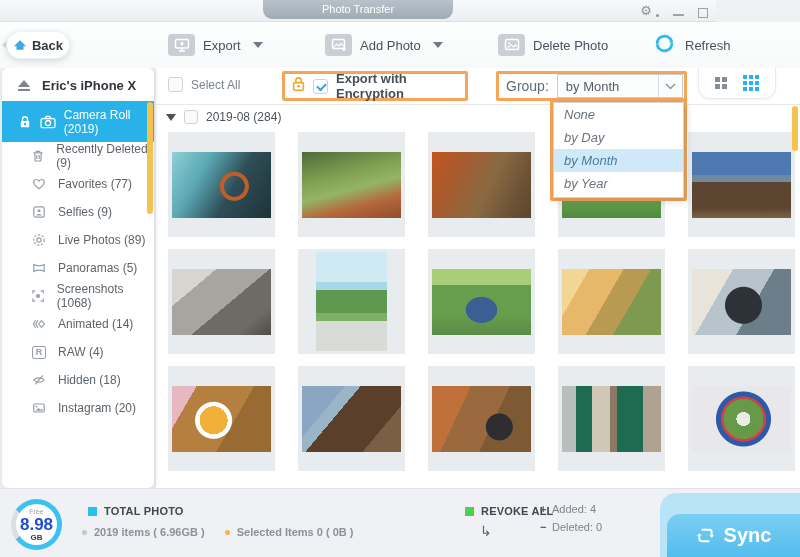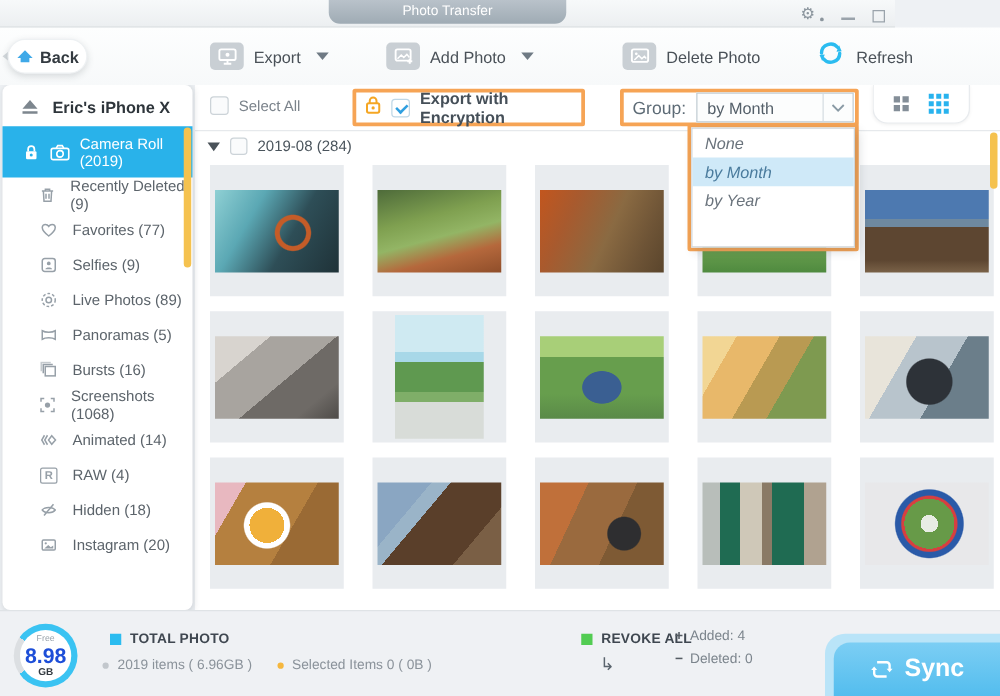--- a/index.html
+++ b/index.html
@@ -21,21 +21,21 @@
   
   .toolbar { position:absolute; left:0; top:22px; width:800px; height:46px;
     background:linear-gradient(#fdfefe,#f7f9fa); z-index:40; }
   .ghost-arrow { position:absolute; left:2px; top:16px; width:0; height:0;
     border-top:7px solid transparent; border-bottom:7px solid transparent; border-right:9px solid #d3d8dc; }
   .back-btn { position:absolute; left:6px; top:9px; width:64px; height:28px; background:#fff;
     border:1px solid #eef1f3; border-radius:15px; box-shadow:0 2px 6px rgba(60,70,80,.18);
     display:flex; align-items:center; justify-content:center; gap:5px; cursor:pointer; }
   .back-btn .label { font-size:13px; font-weight:bold; color:#333a40; }
   .tool-btn { position:absolute; top:9px; height:28px; display:flex; align-items:center; gap:8px; cursor:pointer; }
-  .tb-export { left:168px; } .tb-add { left:309px; } .tb-delete { left:498px; } .tb-refresh { left:652px; }
+  .tb-export { left:168px; } .tb-add { left:325px; } .tb-delete { left:498px; } .tb-refresh { left:652px; }
   .gray-ico { width:27px; height:22px; background:#c9cfd4; border-radius:4px;
     display:flex; align-items:center; justify-content:center; }
   .tool-btn .label { font-size:13px; color:#4a5158; }
   .caret-down { width:0; height:0; border-left:5px solid transparent; border-right:5px solid transparent;
     border-top:6px solid #6f7a84; margin-left:4px; }
 
   
   .sidebar { position:absolute; left:2px; top:68px; width:152px; height:420px; background:#fff;
     border-radius:6px; box-shadow:1px 1px 5px rgba(70,80,90,.18); z-index:10; }
   .device-header { display:flex; align-items:center; gap:12px; padding:10px 0 8px 16px; }
@@ -135,30 +135,30 @@
     flex-direction:column; align-items:center; justify-content:center; line-height:1; }
   .donut .free { font-size:7px; color:#9aa4ac; }
   .donut .val { font-size:17px; font-weight:bold; color:#1d4ed8; margin:1px 0; }
   .donut .unit { font-size:8px; font-weight:bold; color:#333a40; }
   .stat-row1 { display:flex; align-items:center; gap:7px; }
   .sq { width:9px; height:9px; flex:none; }
   .sq.cyan { background:#2bbcf0; } .sq.green { background:#52cc52; }
   .dot { width:5px; height:5px; border-radius:50%; flex:none; }
   .dot.gray { background:#c2c7cc; } .dot.yellow { background:#f5b73e; }
   .stat-label { font-size:11px; font-weight:bold; color:#3f4750; letter-spacing:.2px; }
-  .stat-sub { font-size:11px; color:#8a929a; }
+  .stat-sub { font-size:11px; color:#8a929a;font-weight:bold; }
   .total-block { position:absolute; left:88px; top:16px; }
   .total-block .row2 { position:absolute; left:-6px; top:21px; display:flex; align-items:center; gap:7px; white-space:nowrap; }
   .total-block .row2 .gap { width:6px; }
   .revoke-block { position:absolute; left:465px; top:16px; cursor:pointer; }
   .revoke-arrow { position:absolute; left:15px; top:18px; font-size:14px; color:#5a646d; }
   .adddel-block { position:absolute; left:540px; top:14px; font-size:11px; color:#7b848c; }
   .adddel-block .sign { display:inline-block; width:12px; font-weight:bold; color:#555c63; }
   .adddel-block .r { margin-top:6px; }
-  .sync-wrap { position:absolute; right:0; bottom:0; width:140px; height:50px;
+  .sync-wrap { position:absolute; right:0; bottom:0; width:140px; height:64px;
     background:#b9e4f8; border-radius:16px 0 0 0; }
   .sync-btn { position:absolute; right:0; bottom:0; width:133px; height:43px;
     background:linear-gradient(180deg,#7ccef4,#53bdee); border-radius:13px 0 0 0;
     display:flex; align-items:center; justify-content:center; gap:9px; cursor:pointer; }
   .sync-btn .label { color:#fff; font-size:20px; font-weight:bold; }
 </style>
 </head>
 <body>
 
 <div id="app">
@@ -303,30 +303,20 @@
 
     <div class="sb-item">
       <span class="sb-ico">
         <svg width="14" height="14" viewBox="0 0 14 14" fill="none" stroke="#97a0a8" stroke-width="1.2">
           <path d="M1.8 3.6 C4.3 5.2 9.7 5.2 12.2 3.6 V10.4 C9.7 8.8 4.3 8.8 1.8 10.4 Z"></path>
         </svg>
       </span>
       <span class="sb-label">Panoramas (5)</span>
     </div>
 
-    <div class="sb-item">
-      <span class="sb-ico">
-        <svg width="14" height="14" viewBox="0 0 14 14" fill="none" stroke="#97a0a8" stroke-width="1.2">
-          <rect x="4.2" y="4.2" width="8" height="7.5"></rect>
-            <path d="M2.6 9.6 V2.6 H10.2"></path>
-            <path d="M1 8 V1 H8.6" opacity=".55"></path>
-        </svg>
-      </span>
-      <span class="sb-label">Bursts (16)</span>
-    </div>
 
     <div class="sb-item">
       <span class="sb-ico">
         <svg width="14" height="14" viewBox="0 0 14 14" fill="none" stroke="#97a0a8" stroke-width="1.2">
           <path d="M1.8 4.4 V1.8 H4.4 M9.6 1.8 H12.2 V4.4 M12.2 9.6 V12.2 H9.6 M4.4 12.2 H1.8 V9.6"></path>
           <circle cx="7" cy="7" r="2.1" fill="#97a0a8" stroke="none"></circle>
         </svg>
       </span>
       <span class="sb-label">Screenshots (1068)</span>
     </div>
@@ -420,20 +410,21 @@
             <i></i>
             <i></i>
             <i></i>
           </span>
       </div>
     </div>
 
     <div class="annot dropdown-annot">
       <div class="dropdown">
         <div class="dd-opt">None</div>
+        <div class="dd-opt">by Day</div>
         <div class="dd-opt selected">by Month</div>
         <div class="dd-opt">by Year</div>
       </div>
     </div>
 
     <div class="grid-header">
       <span class="tri-down"></span>
       <span class="checkbox"></span>
       <span class="label">2019-08 (284)</span>
     </div>

